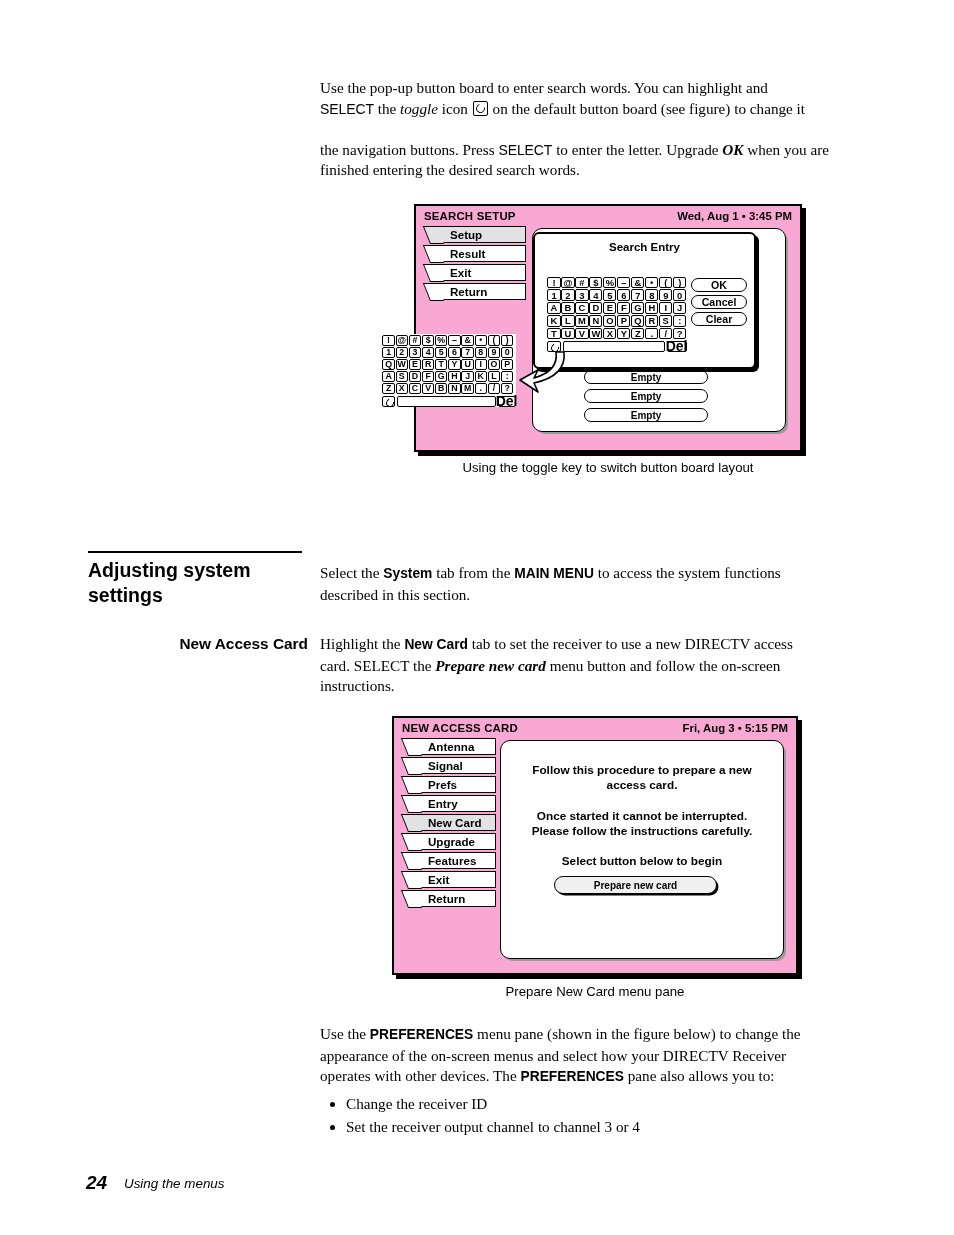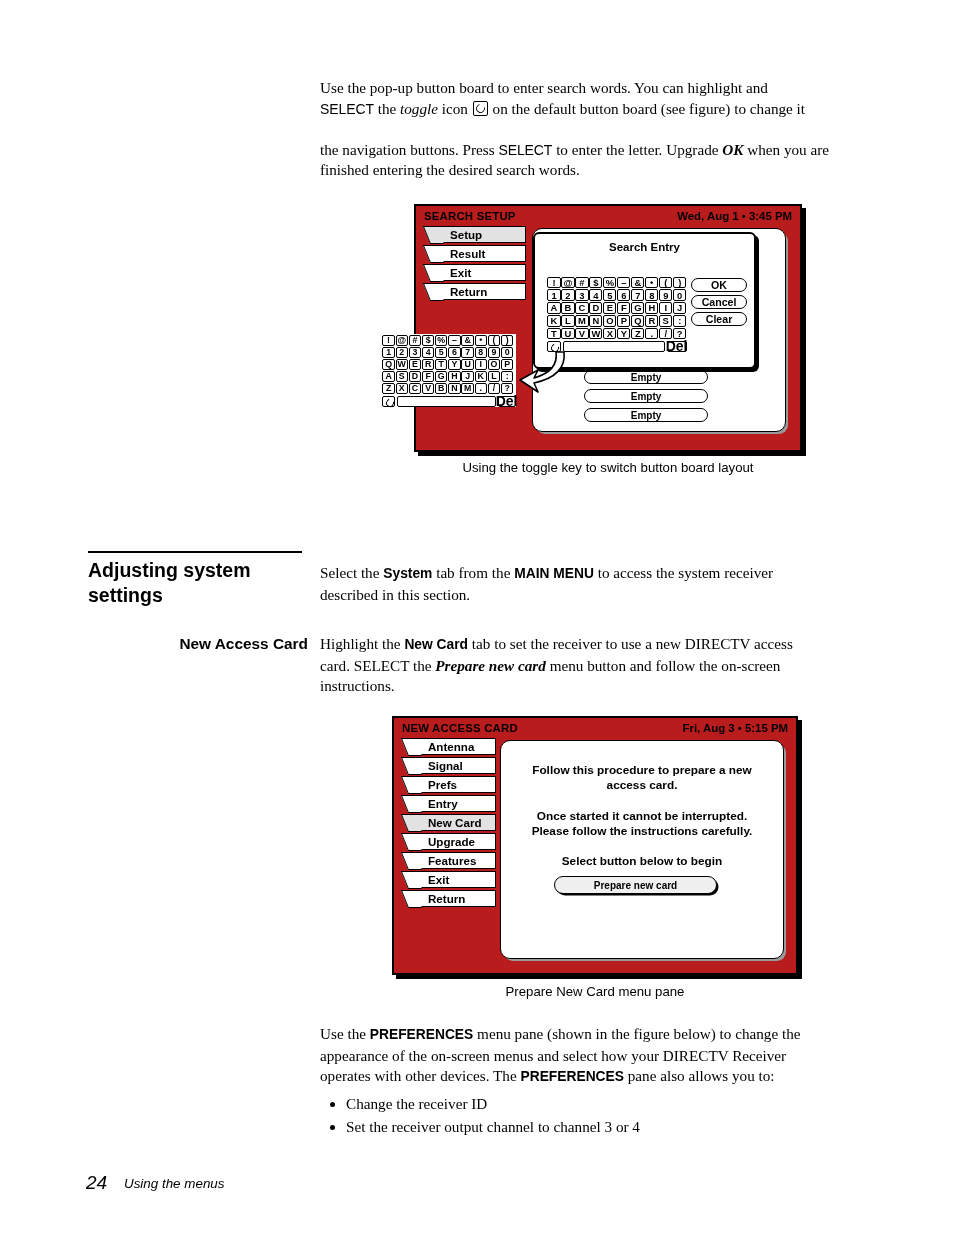--- a/index.html
+++ b/index.html
@@ -51,21 +51,21 @@
 
   
   .caption{
     position:absolute; text-align:center;
     font-family:"Liberation Sans", sans-serif;
     font-size:13.2px; color:#000;
   }
 
   
   .tv{
-    position:absolute; background:#b91c1c;
+    position:absolute; background:#f9a8d4;
     border:2.5px solid #000;
     box-shadow:4px 4px 0 0 #000;
     box-sizing:border-box;
   }
   .tv-title{
     position:absolute; left:8px; top:4px;
     font-family:"Liberation Sans", sans-serif;
     font-weight:bold; font-size:11.4px; letter-spacing:.2px;
   }
   .tv-clock{
@@ -177,21 +177,21 @@
 
   
   .bullets{position:absolute;font-family:"Liberation Serif",serif;font-size:15.2px;line-height:23px;}
   .bullets li{margin:0;padding:0;}
   .bullets ul{margin:0;padding-left:20px;}
 
   
   .folio{
     position:absolute;
     font-family:"Liberation Sans", sans-serif;
-    font-weight:normal; font-style:italic; font-size:19px;
+    font-weight:bold; font-style:italic; font-size:19px;
   }
   .folio-txt{
     position:absolute;
     font-family:"Liberation Sans", sans-serif;
     font-style:italic; font-size:13.4px;
   }
 </style>
 </head>
 <body>
 
@@ -398,21 +398,21 @@
 
   <div class="caption" style="left:414px; top:460px; width:388px;">Using the toggle key to switch button board layout</div>
 
   <div class="rule" style="left:88px; top:551px; width:214px; height:2.2px;"></div>
   <div class="head-left" style="left:88px; top:558px; width:230px;">
     <span>Adjusting system</span><br>
     <span>settings</span>
   </div>
 
   <div class="bodycopy" style="left:320px; top:563px; width:552px;">
-    <span>Select the </span><span class="sansb">System</span><span> tab from the </span><span class="sansb">MAIN MENU</span><span> to access the system receiver</span><br>
+    <span>Select the </span><span class="sansb">System</span><span> tab from the </span><span class="sansb">MAIN MENU</span><span> to access the system functions</span><br>
     <span>described in this section.</span>
   </div>
 
   <div class="sidehead" style="left:88px; top:635px; width:220px;">New Access Card</div>
 
   <div class="bodycopy" style="left:320px; top:634px; width:552px;">
     <span>Highlight the </span><span class="sansb">New Card</span><span> tab to set the receiver to use a new DIRECTV access</span><br>
     <span>card. SELECT the </span><span class="seri-bi">Prepare new card</span><span> menu button and follow the on-screen</span><br>
     <span>instructions.</span>
   </div>

